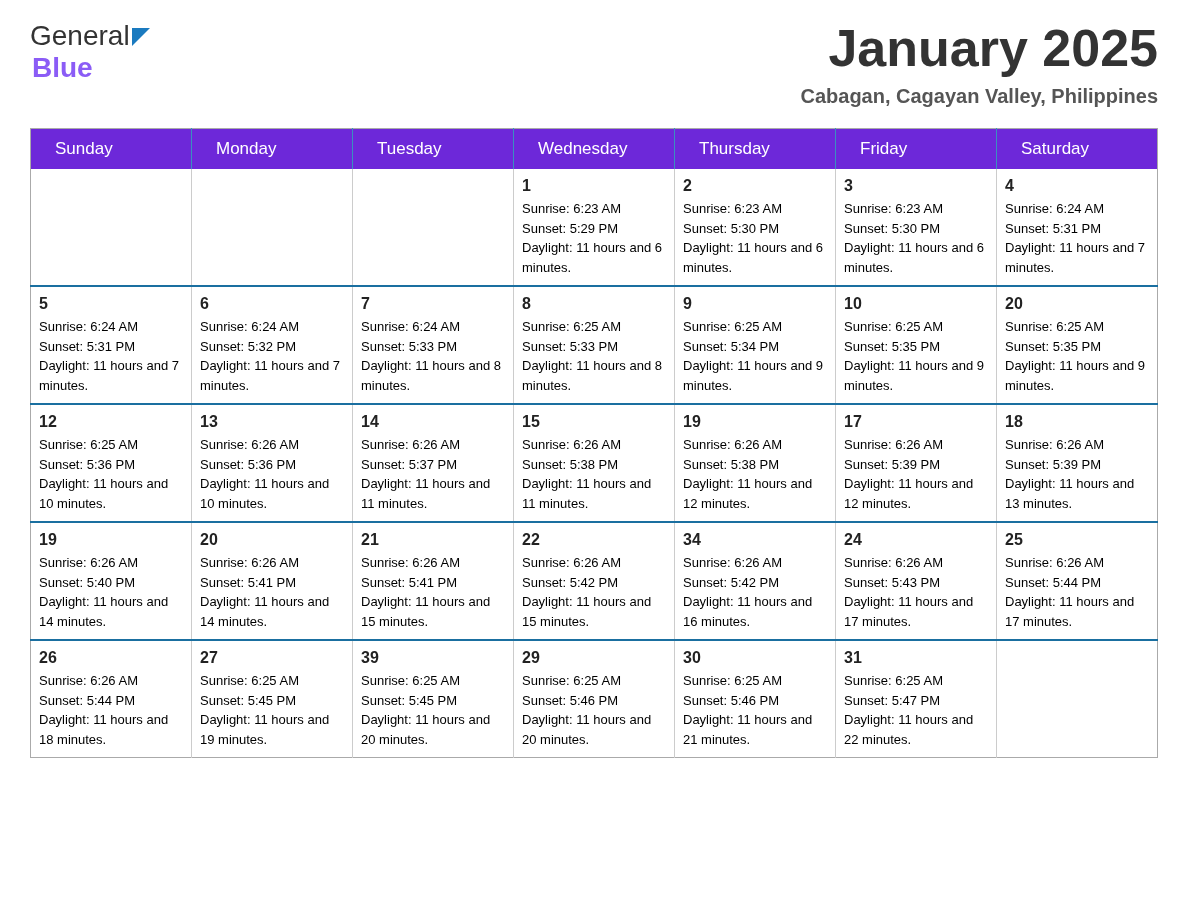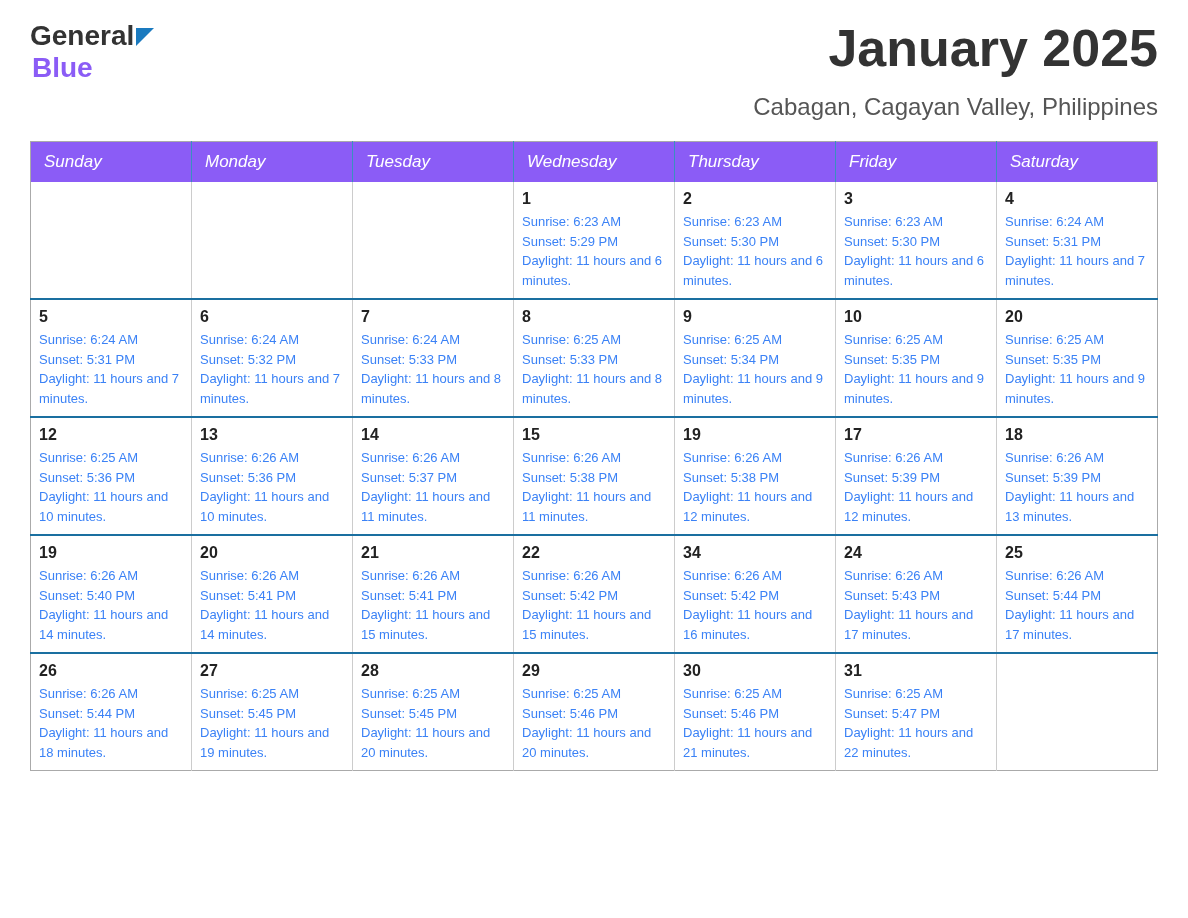--- a/index.html
+++ b/index.html
@@ -11,21 +11,21 @@
       padding: 20px 30px;
     }
     .header {
       display: flex;
       justify-content: space-between;
       align-items: flex-start;
       margin-bottom: 20px;
     }
     .logo-text-general {
       font-size: 28px;
-      font-weight: bold;
+      font-weight: normal;
       color: #333;
     }
     .logo-text-blue {
       font-size: 28px;
       font-weight: bold;
       color: #8b5cf6;
     }
     .logo-wrapper {
       display: flex;
       flex-direction: column;
@@ -43,38 +43,38 @@
     .title-section {
       text-align: right;
     }
     .month-title {
       font-size: 52px;
       font-weight: bold;
       color: #333;
       line-height: 1.1;
     }
     .location-subtitle {
-      font-size: 24px;
+      font-size: 20px;
       color: #555;
-      margin-top: 16px;
+      margin-top: 8px;
+      font-weight: bold;
     }
     .calendar-table {
       width: 100%;
       border-collapse: collapse;
       border: 1px solid #aaa;
     }
     .calendar-table th {
-      background-color: #8b5cf6;
+      background-color: #6d28d9;
       color: white;
-      padding: 10px 13px;
+      padding: 10px 24px;
       text-align: left;
       font-size: 17px;
       font-weight: normal;
       border-right: 1px solid #3a8fc0;
-      font-style: italic;
     }
     .calendar-table th:last-child {
       border-right: none;
     }
     .calendar-table td {
       vertical-align: top;
       padding: 8px 8px;
       border-right: 1px solid #ccc;
       border-bottom: 2px solid #1a6fa0;
       width: calc(100% / 7);
@@ -90,21 +90,21 @@
     }
     .day-number {
       font-size: 16px;
       font-weight: bold;
       color: #222;
       display: block;
       margin-bottom: 4px;
     }
     .day-info {
       font-size: 13px;
-      color: #3b82f6;
+      color: #000000;
       line-height: 1.5;
     }
     .empty-cell {
       background: #fff;
     }
   </style>
 </head>
 <body>
 
 <div class="header">
@@ -306,21 +306,21 @@
 Sunset: 5:44 PM
 Daylight: 11 hours and 18 minutes.</div>
         </td>
         <td>
           <span class="day-number">27</span>
           <div class="day-info" style="white-space: pre-line;">Sunrise: 6:25 AM
 Sunset: 5:45 PM
 Daylight: 11 hours and 19 minutes.</div>
         </td>
         <td>
-          <span class="day-number">28</span>
+          <span class="day-number">39</span>
           <div class="day-info" style="white-space: pre-line;">Sunrise: 6:25 AM
 Sunset: 5:45 PM
 Daylight: 11 hours and 20 minutes.</div>
         </td>
         <td>
           <span class="day-number">29</span>
           <div class="day-info" style="white-space: pre-line;">Sunrise: 6:25 AM
 Sunset: 5:46 PM
 Daylight: 11 hours and 20 minutes.</div>
         </td>

